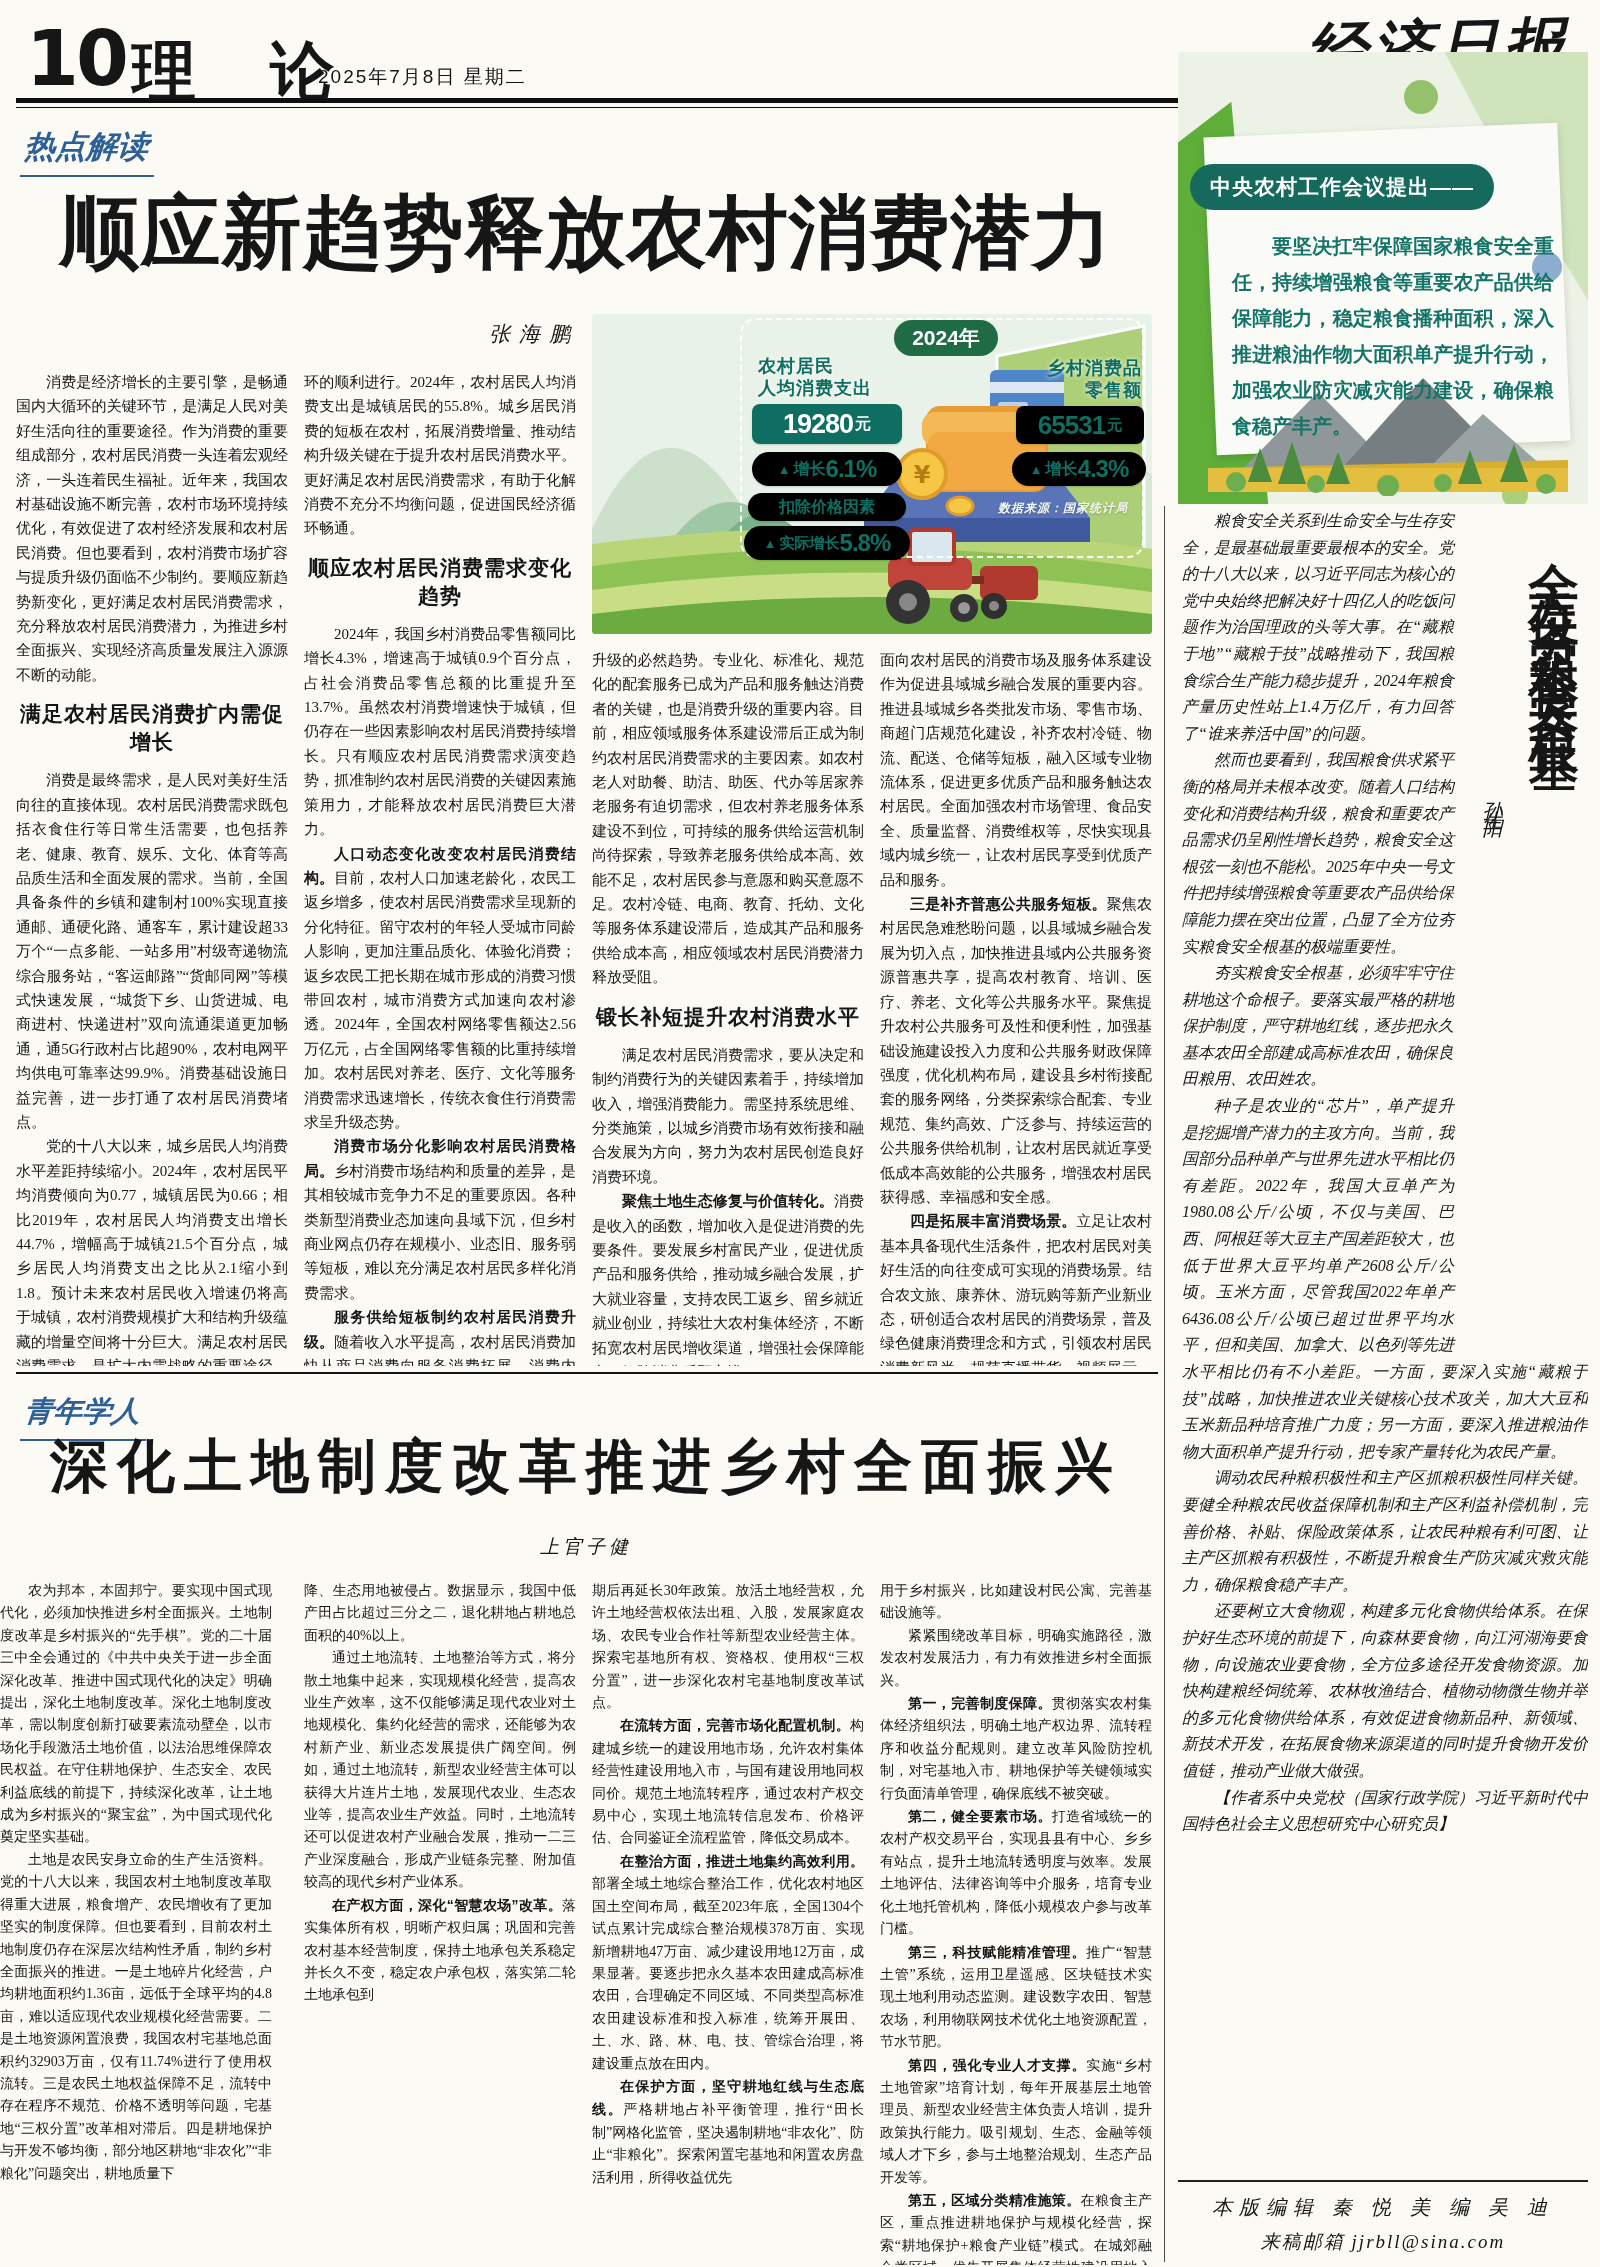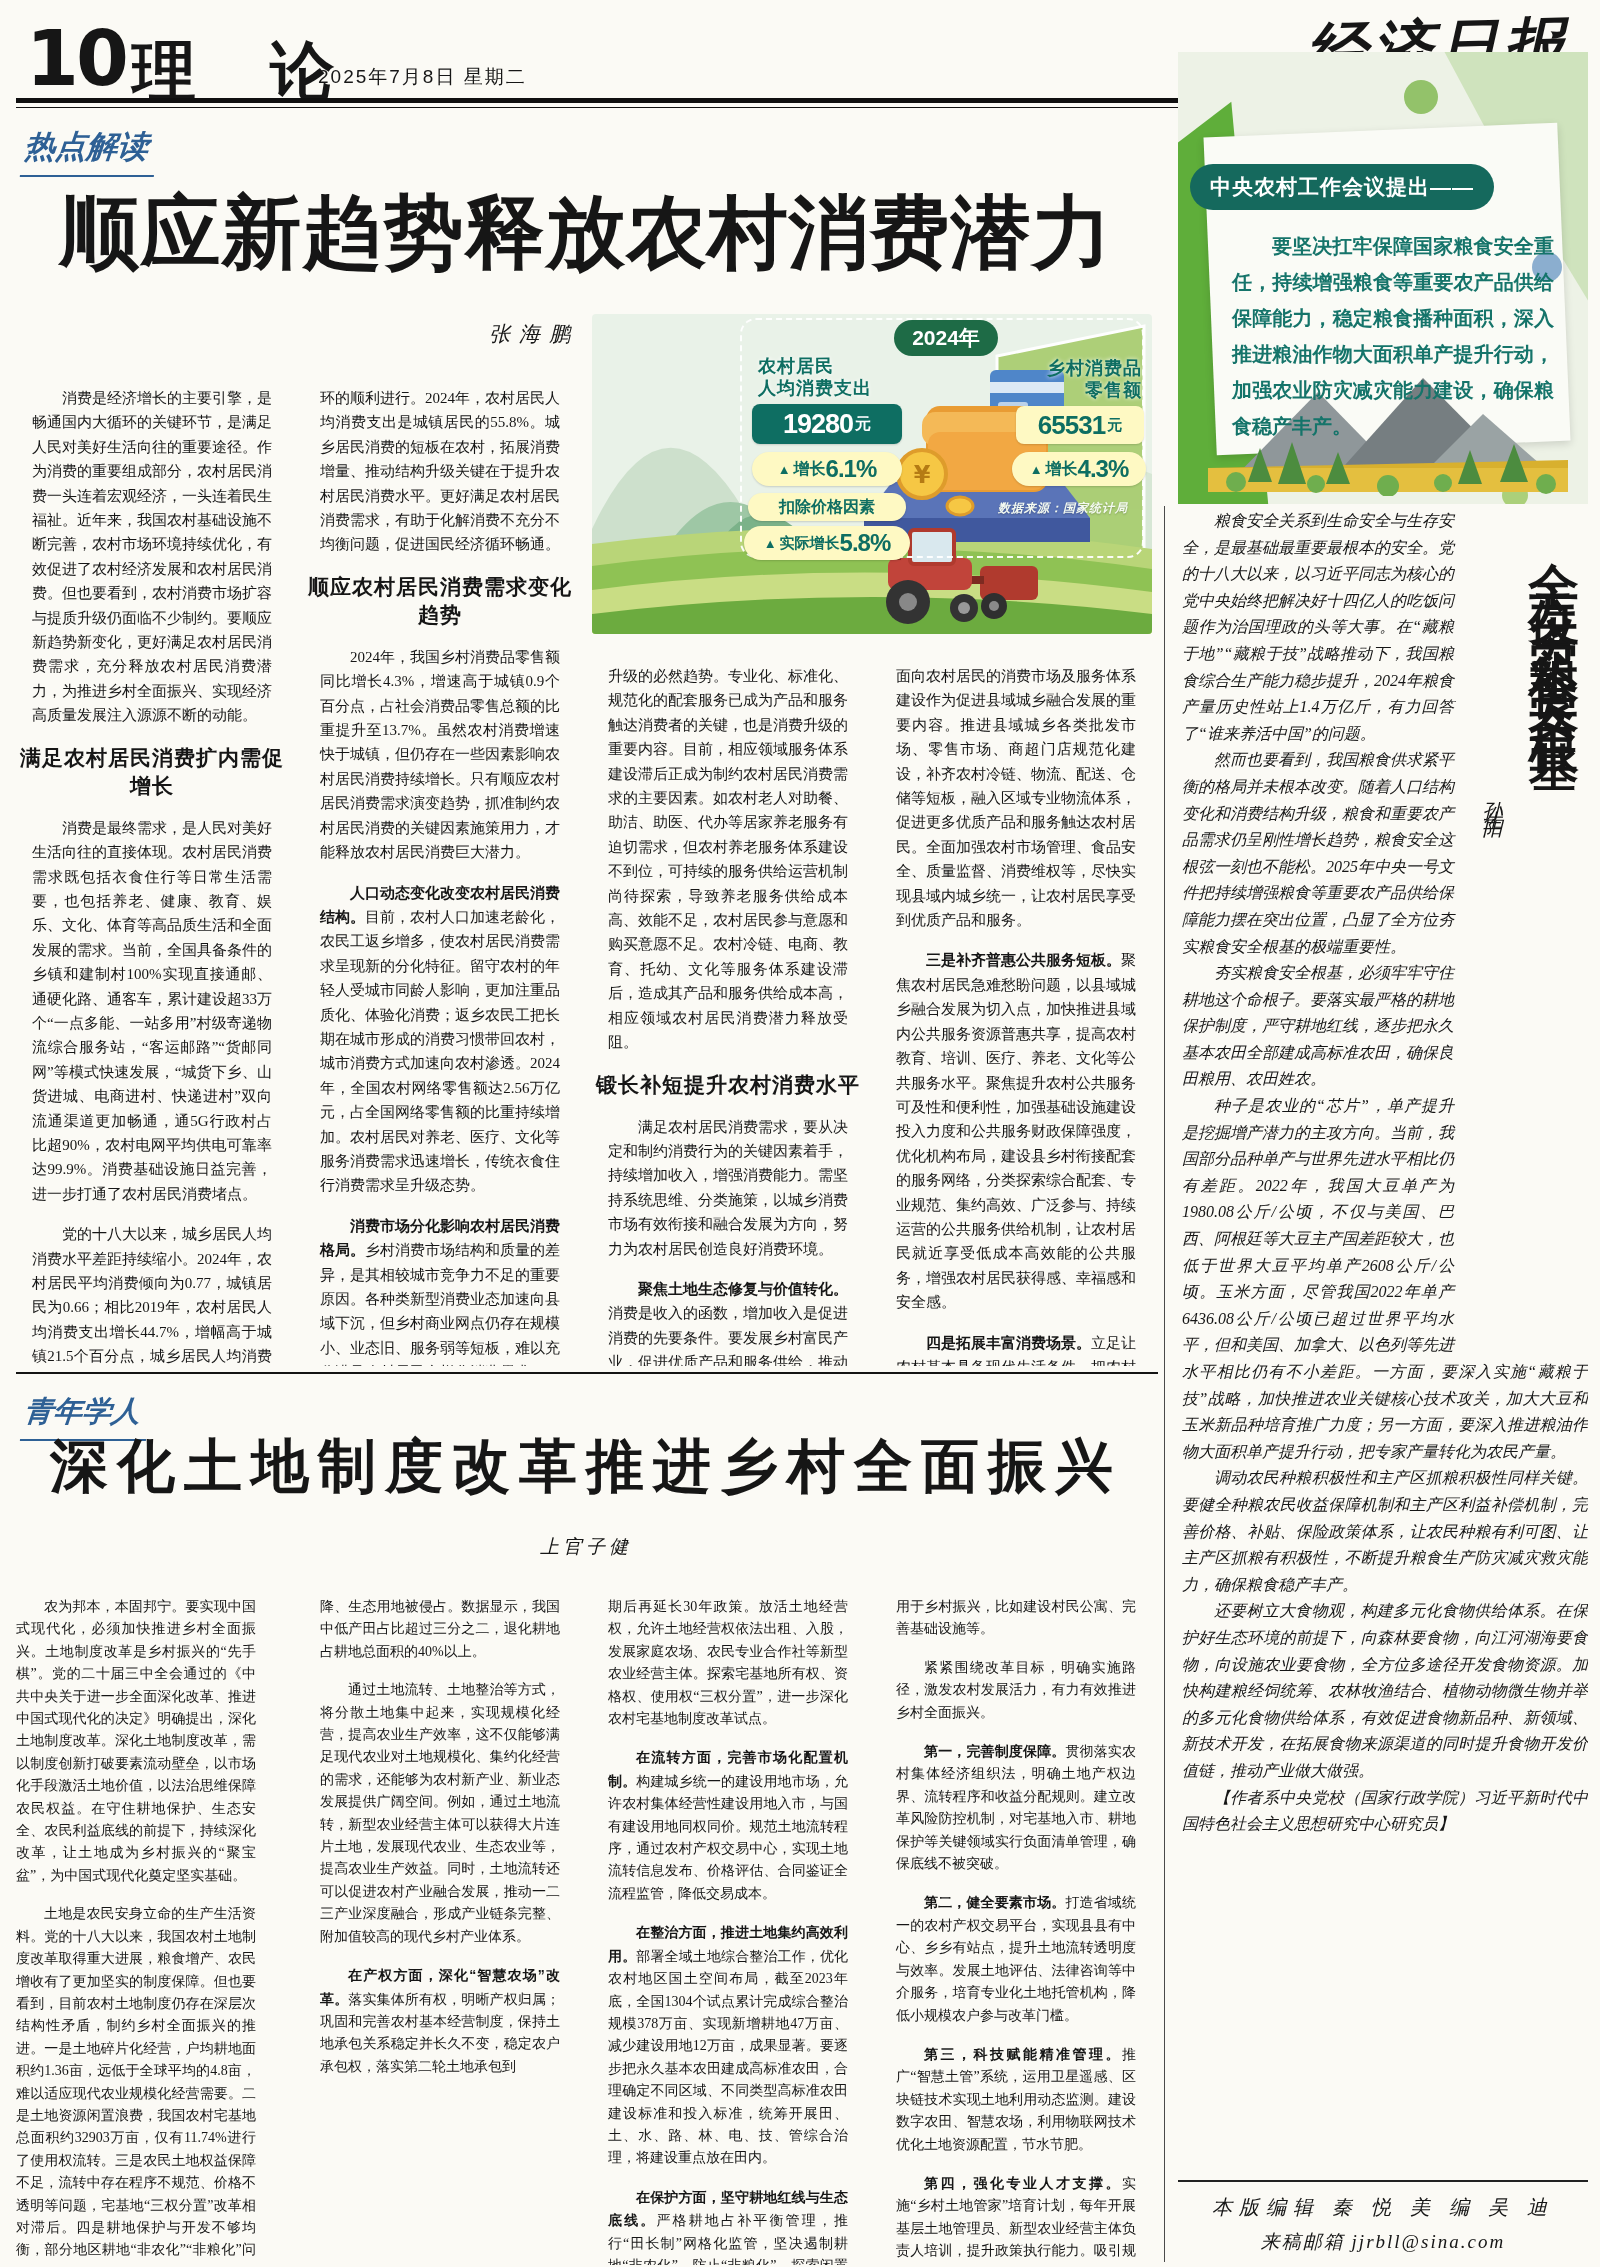--- a/index.html
+++ b/index.html
@@ -25,40 +25,40 @@
   #main-authors{left:16px;top:320px;width:1140px;text-align:center;font-size:21px;
       font-style:italic;letter-spacing:9px;}
   #youth-headline{left:16px;top:1428px;width:1140px;text-align:center;
       font-family:"DejaVu Serif",serif;font-weight:800;font-size:58px;letter-spacing:9px;}
   #youth-byline{left:16px;top:1534px;width:1140px;text-align:center;font-style:italic;
       font-size:19px;letter-spacing:4px;}
   
   .col{position:absolute;width:272px;overflow:hidden;text-align:justify;}
   .col-top{font-size:15px;line-height:24.4px;}
   .col-bot{font-size:14px;line-height:22.4px;}
-  .pp{margin:16px;}
+  .pp{margin:0;}
   .pp.p{text-indent:2em;}
   .pp.c{text-indent:0;}
   .pp.h{font:700 21px "Liberation Sans","DejaVu Sans",sans-serif;text-align:center;
         text-indent:0;margin:13px 0 12px;letter-spacing:1px;}
   .pp.b{text-indent:2em;}
   .pp.b b{font-family:"Liberation Sans","DejaVu Sans",sans-serif;font-weight:700;}
   .pp.n{text-indent:2em;font-style:italic;}
   .hdiv{left:16px;top:1372px;width:1142px;height:2px;background:#141414;}
   .vdiv{left:1164px;top:506px;width:1px;height:1756px;background:#4a4a4a;}
   
   #infog{left:592px;top:314px;width:560px;height:320px;overflow:hidden;border-radius:4px;}
   #infog svg{position:absolute;left:0;top:0;}
   .ig-frame{position:absolute;left:148px;top:4px;width:400px;height:236px;
             border:2px dashed rgba(255,255,255,.95);border-radius:16px;}
   .ig{position:absolute;font-family:"Liberation Sans","DejaVu Sans",sans-serif;color:#0e6e62;}
   .ig-year{left:302px;top:6px;width:104px;height:36px;line-height:36px;text-align:center;
            background:#1e6b46;color:#fff;font-weight:800;font-size:21px;border-radius:18px;}
   .ig-lab{font-weight:800;font-size:18px;letter-spacing:1px;text-shadow:0 0 4px #fff;}
-  .pill{background:#fef9c3;border-radius:17px;display:flex;align-items:center;justify-content:center;
+  .pill{background:#000000;border-radius:17px;display:flex;align-items:center;justify-content:center;
         box-shadow:0 1px 2px rgba(0,0,0,.15);}
   .pill .arr{font-size:13px;margin-right:3px;}
   .pill .gl{font-weight:700;font-size:16px;}
   .pill .gv{font-weight:800;font-size:24px;letter-spacing:-1px;}
   .valpill{border-radius:8px;}
   .ig-src{font-weight:700;font-size:12px;color:#f4faf1;letter-spacing:1px;text-shadow:0 1px 2px rgba(0,0,0,.25);}
   
   #policy{left:1178px;top:52px;width:410px;height:452px;overflow:hidden;}
   .gb-bg{position:absolute;inset:0;background:#edf2e6;}
   .gb-s2{position:absolute;inset:0;background:#5fae3a;clip-path:polygon(0 20%,13% 11%,22% 100%,0 100%);}

